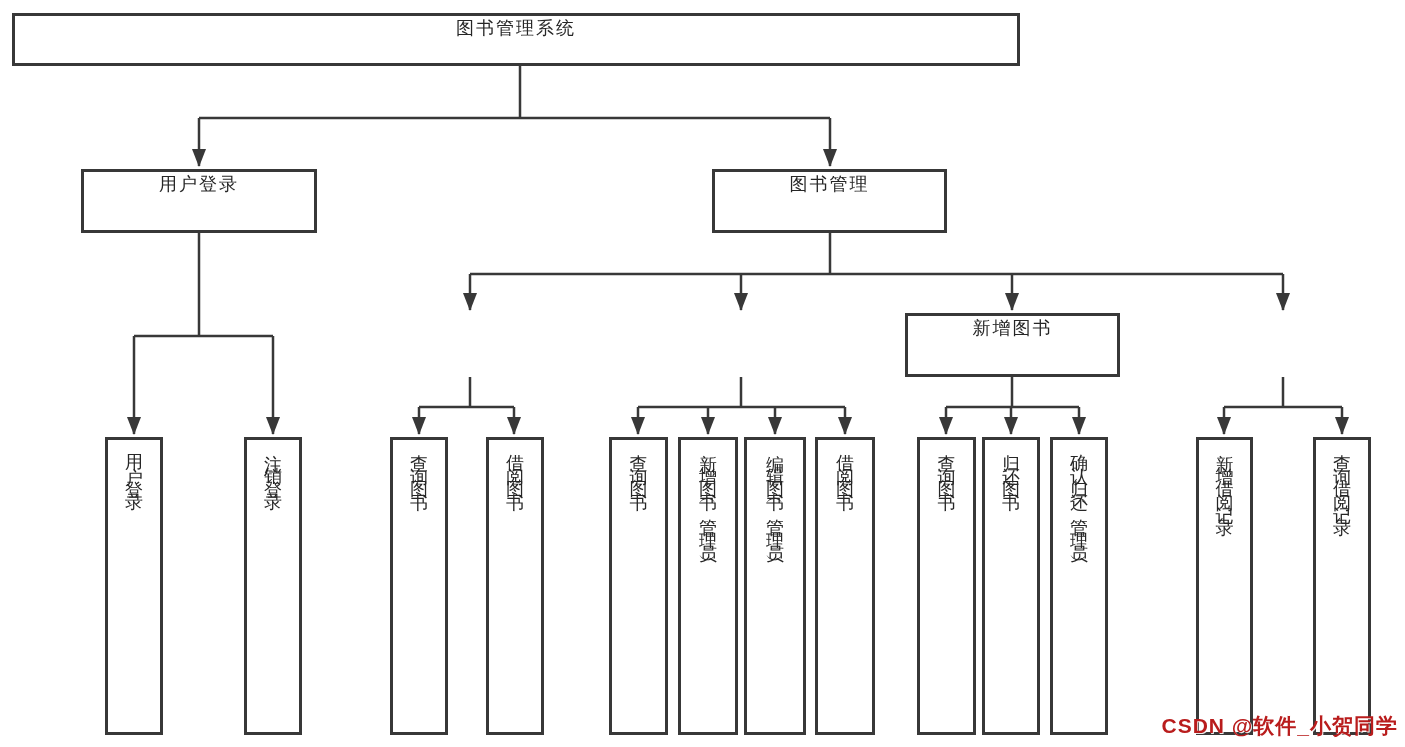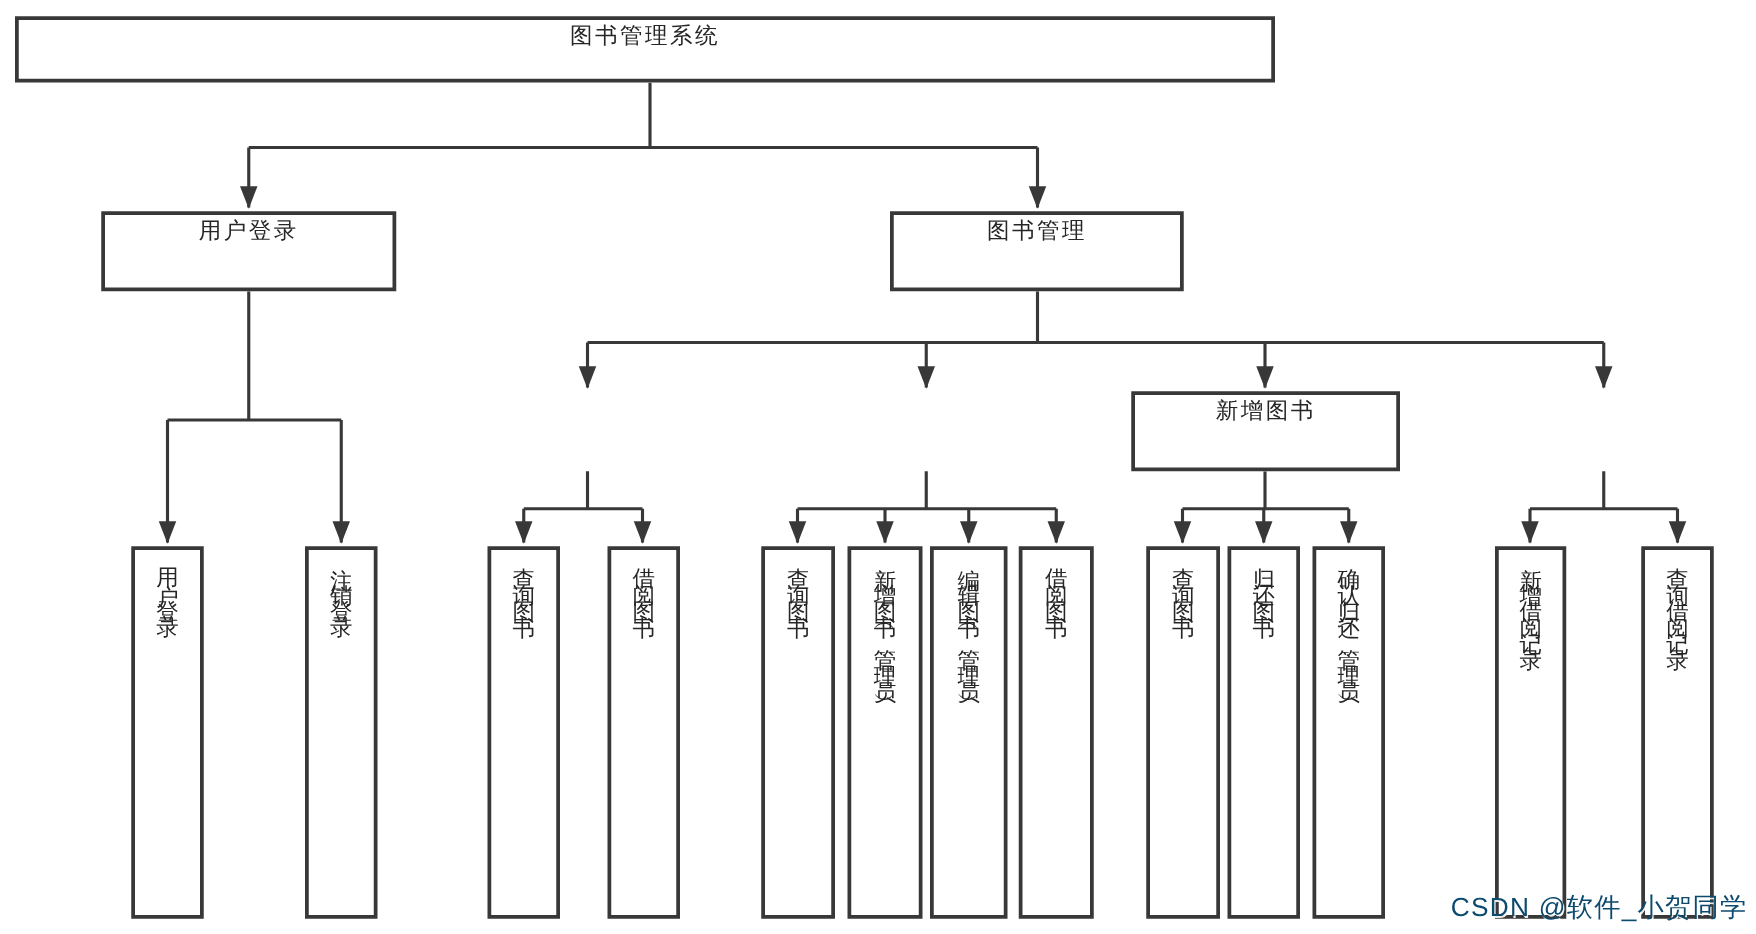--- a/index.html
+++ b/index.html
@@ -50,24 +50,25 @@
     line-height: 1.0;
     color: #262626;
     white-space: nowrap;
     max-height: 288px;
   }
   .watermark {
     position: absolute;
     top: 712px;
     right: 7px;
     font-size: 21px;
-    color: #0c4a6e;
+    color: #b91c1c;
     letter-spacing: 1px;
     text-shadow: 1px 1px 0 rgba(255,255,255,0.9);
     white-space: nowrap;
+    font-weight: bold;
   }
 </style>
 </head>
 <body>
 
 <div class="stage">
 
   <svg class="connectors" width="1405" height="747" viewBox="0 0 1405 747" xmlns="http://www.w3.org/2000/svg">
     <defs>
       <marker id="arrow" markerUnits="userSpaceOnUse" markerWidth="20" markerHeight="16" viewBox="0 0 20 16" refX="18" refY="8" orient="auto">

